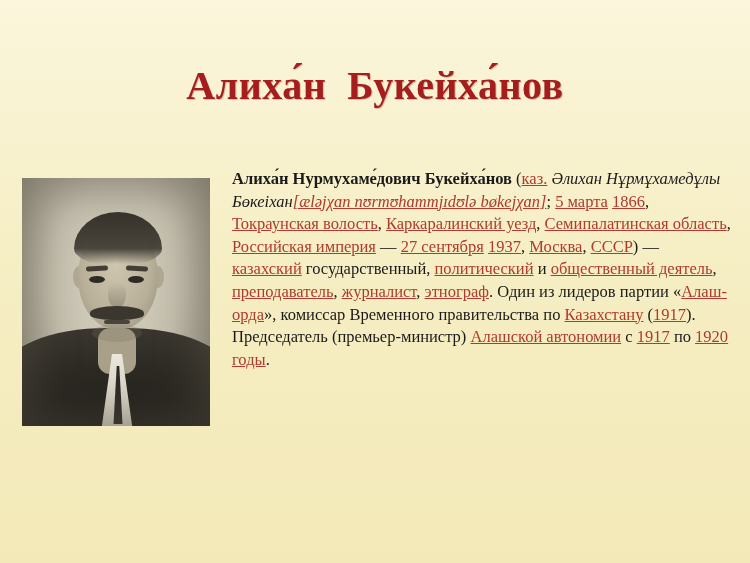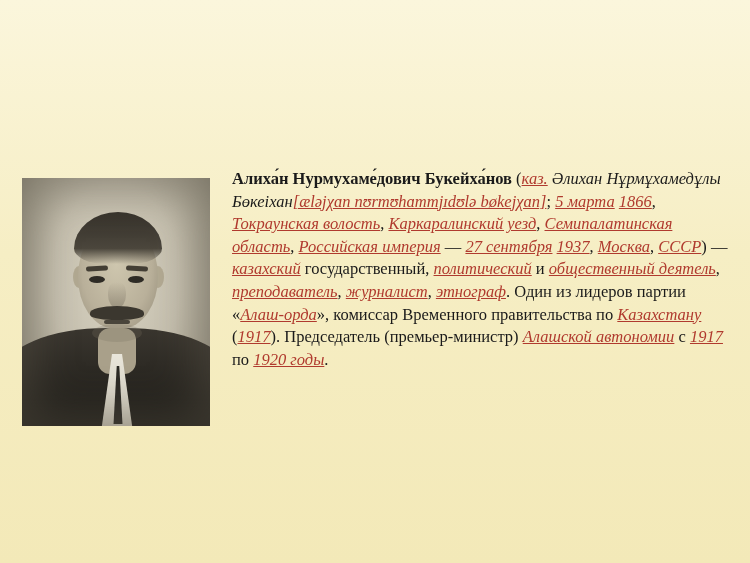--- a/index.html
+++ b/index.html
@@ -165,30 +165,30 @@
     line-height: 22.6px;
     color: #1a1a1a;
     text-align: left;
   }
   .body-text b { font-weight: bold; margin-top: 24px; }
   .body-text i { font-style: italic; }
   a.l {
     color: #b03a2e;
     text-decoration: underline;
     cursor: pointer;
-    font-style: italic;
-  }
-  a.l.it { }
+  }
+  a.l.it { font-style: italic; }
   .p2 { margin-top: 0; }
 </style>
 </head>
 <body>
 
 <div class="slide">
 
+  <div class="title">Алиха́н  Букейха́нов</div>
 
   <div class="portrait-wrap">
     <div class="portrait">
       <div class="p-bg"></div>
       <div class="p-suit"></div>
       <div class="p-neck"></div>
       <div class="p-shirt"></div>
       <div class="p-tie"></div>
       <div class="p-ear-l"></div>
       <div class="p-ear-r"></div>

